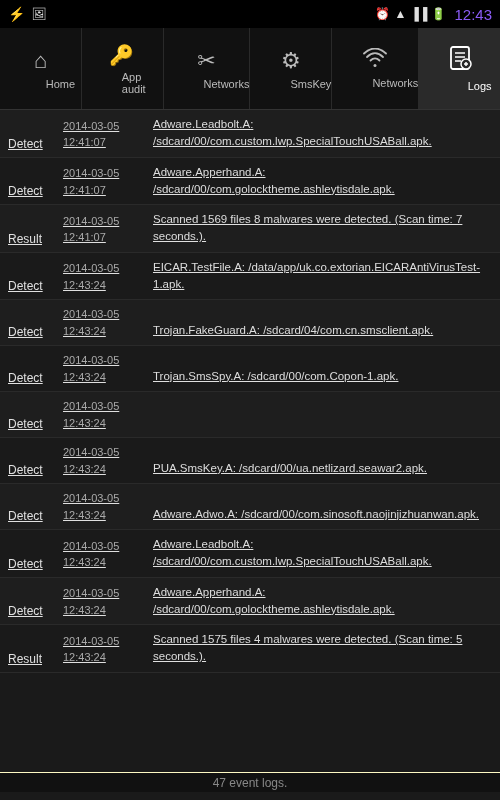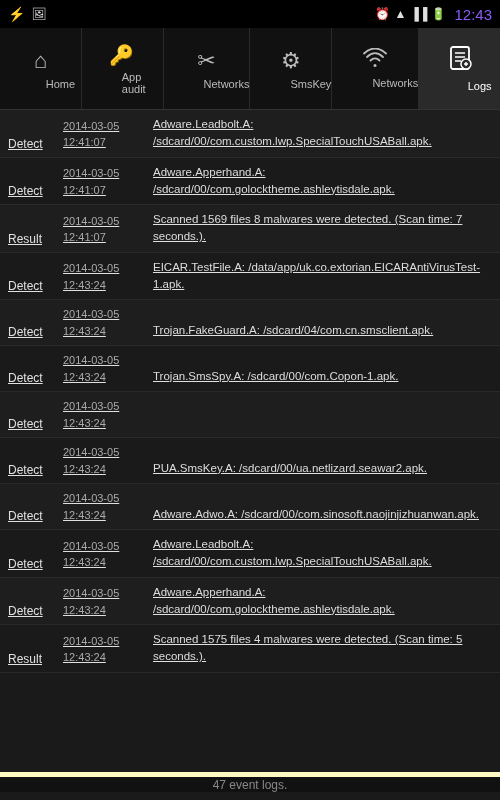--- a/index.html
+++ b/index.html
@@ -117,21 +117,21 @@
       word-break: break-word;
     }
 
     
     .footer {
       height: 20px;
       background: #111;
       display: flex;
       align-items: center;
       justify-content: center;
-      border-top: 5px solid #fef9c3;
+      border-top: 1px solid #fef9c3;
     }
     .footer-text {
       font-size: 12px;
       color: #888;
     }
 
     
     .log-list::-webkit-scrollbar { width: 4px; }
     .log-list::-webkit-scrollbar-track { background: #111; }
     .log-list::-webkit-scrollbar-thumb { background: #444; border-radius: 2px; }

